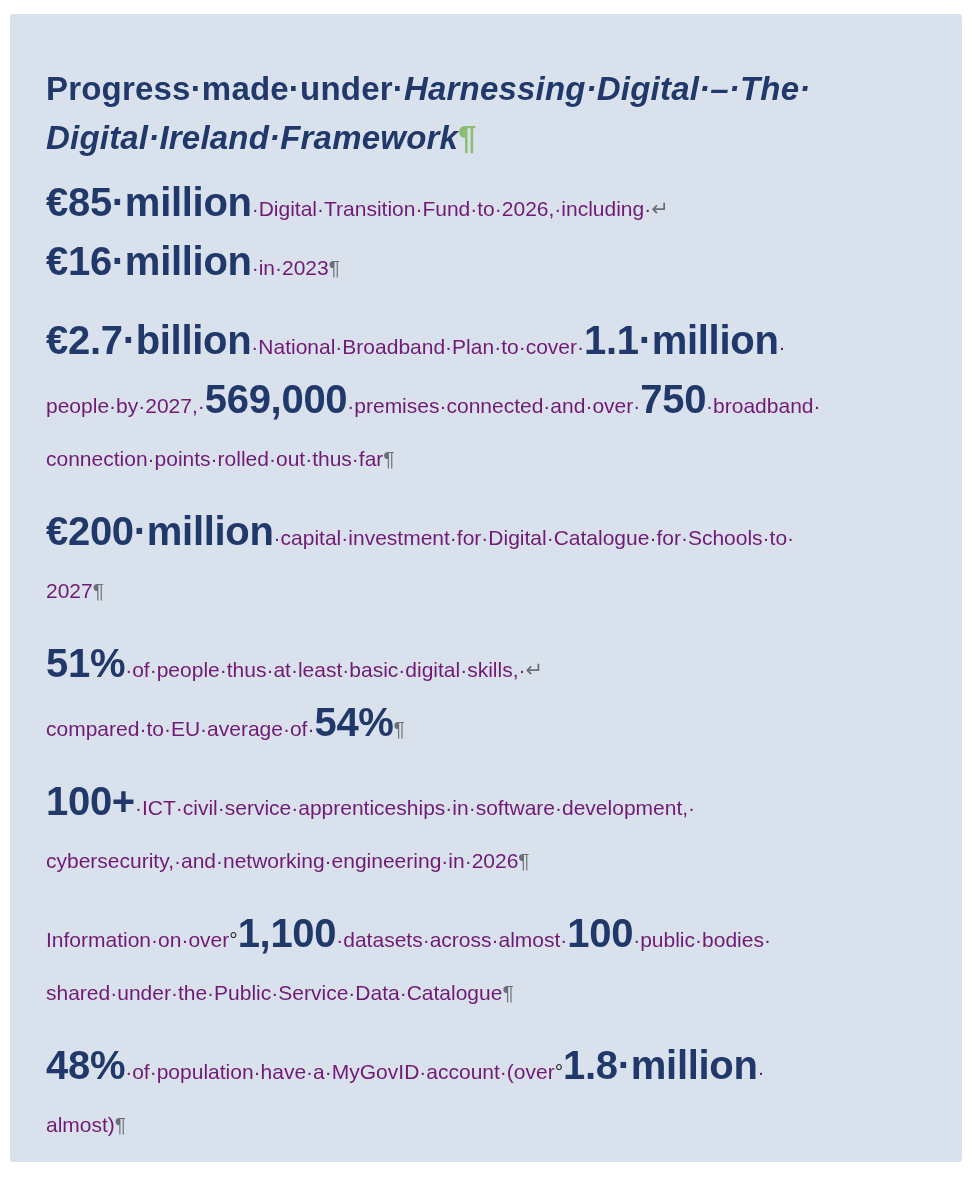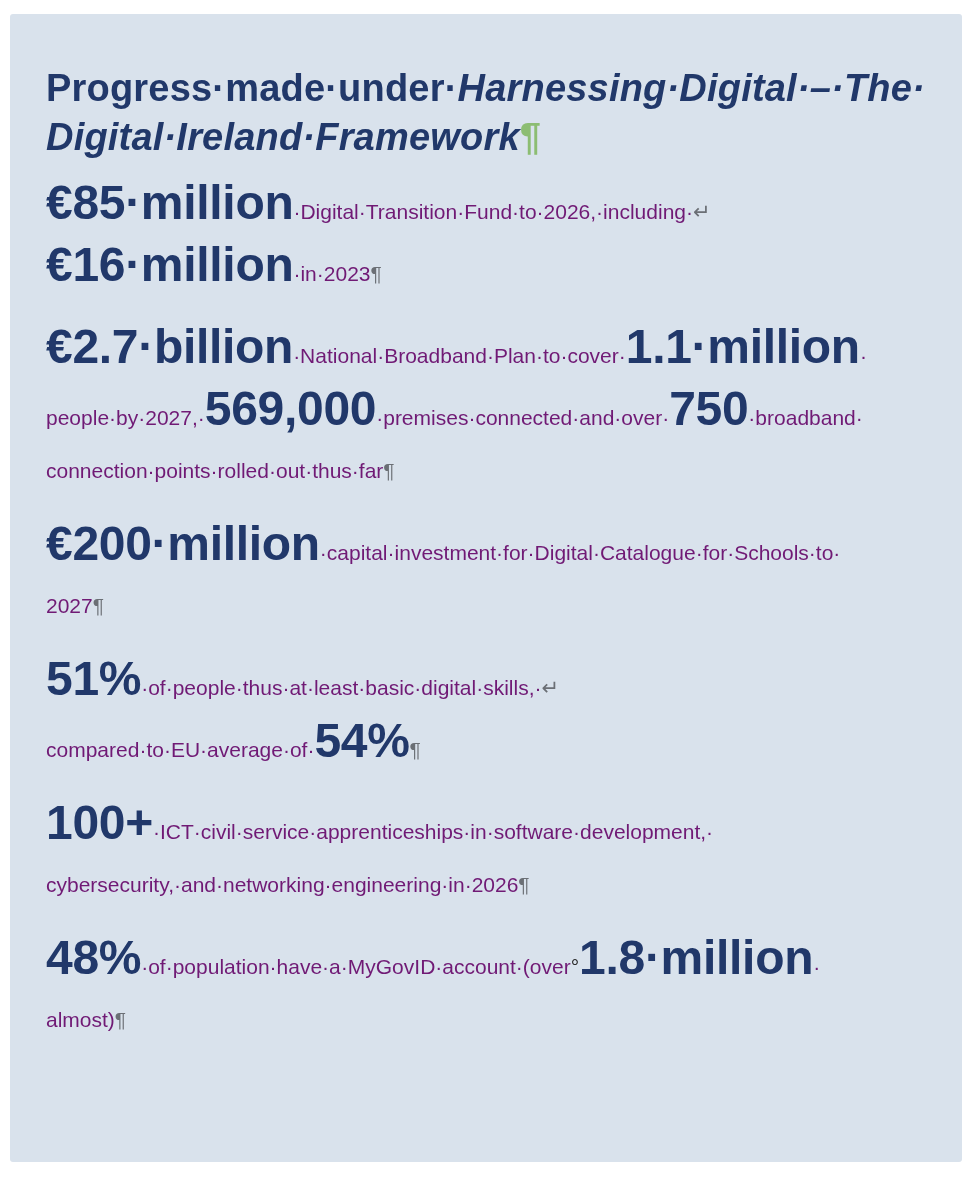--- a/index.html
+++ b/index.html
@@ -22,58 +22,59 @@
     top: 14px;
     width: 952px;
     height: 1148px;
     background: #d9e2ec;
     border-radius: 3px;
     box-sizing: border-box;
     padding: 50px 18px 40px 36px;
     overflow: hidden;
   }
   .heading {
-    font-size: 38px;
+    font-size: 33px;
     font-weight: bold;
     line-height: 49px;
     color: #21386a;
     letter-spacing: 0.2px;
     white-space: nowrap;
     margin: 0 0 14px 0;
   }
   .para {
     font-size: 21px;
     line-height: 53px;
     color: #2b2b2b;
     white-space: nowrap;
     margin: 0 0 20px 0;
   }
   .para:last-child { margin-bottom: 0; }
   
   .r-hb { font-weight: bold; font-style: normal; color: #21386a; }
   .r-hi { font-weight: bold; font-style: italic; color: #21386a; }
   .r-big {
     font-weight: bold;
-    font-size: 48px;
+    font-size: 40px;
     color: #21386a;
     letter-spacing: -0.3px;
   }
   .r-body { color: #701a75; }
   .r-mk { color: #6b6f75; }          
   .r-mkg { color: #8cbd72; font-style: normal; } 
   .r-nbsp { color: #2b2b2b; }        
 </style>
 </head>
 <body>
 
 <div class="page">
   <div class="card">
     <h1 class="heading" id="heading"><span class="r-hb">Progress·made·under·</span><span class="r-hi">Harnessing·Digital·–·The·</span><br><span class="r-hi">Digital·Ireland·Framework</span><span class="r-mkg">¶</span></h1>
     <div id="paras">
         <p class="para"><span class="r-big">€85·million</span><span class="r-body">·Digital·Transition·Fund·to·2026,·including·</span><span class="r-mk">↵</span><br><span class="r-big">€16·million</span><span class="r-body">·in·2023</span><span class="r-mk">¶</span></p>
         <p class="para"><span class="r-big">€2.7·billion</span><span class="r-body">·National·Broadband·Plan·to·cover·</span><span class="r-big">1.1·million</span><span class="r-body">·</span><br><span class="r-body">people·by·2027,·</span><span class="r-big">569,000</span><span class="r-body">·premises·connected·and·over·</span><span class="r-big">750</span><span class="r-body">·broadband·</span><br><span class="r-body">connection·points·rolled·out·thus·far</span><span class="r-mk">¶</span></p>
         <p class="para"><span class="r-big">€200·million</span><span class="r-body">·capital·investment·for·Digital·Catalogue·for·Schools·to·</span><br><span class="r-body">2027</span><span class="r-mk">¶</span></p>
         <p class="para"><span class="r-big">51%</span><span class="r-body">·of·people·thus·at·least·basic·digital·skills,·</span><span class="r-mk">↵</span><br><span class="r-body">compared·to·EU·average·of·</span><span class="r-big">54%</span><span class="r-mk">¶</span></p>
         <p class="para"><span class="r-big">100+</span><span class="r-body">·ICT·civil·service·apprenticeships·in·software·development,·</span><br><span class="r-body">cybersecurity,·and·networking·engineering·in·2026</span><span class="r-mk">¶</span></p>
+        <p class="para"><span class="r-body">Information·on·over</span><span class="r-nbsp">°</span><span class="r-big">1,100</span><span class="r-body">·datasets·across·almost·</span><span class="r-big">100</span><span class="r-body">·public·bodies·</span><br><span class="r-body">shared·under·the·Public·Service·Data·Catalogue</span><span class="r-mk">¶</span></p>
         <p class="para"><span class="r-big">48%</span><span class="r-body">·of·population·have·a·MyGovID·account·(over</span><span class="r-nbsp">°</span><span class="r-big">1.8·million</span><span class="r-body">·</span><br><span class="r-body">almost)</span><span class="r-mk">¶</span></p>
       </div>
   </div>
 </div>
 
 </body></html>

